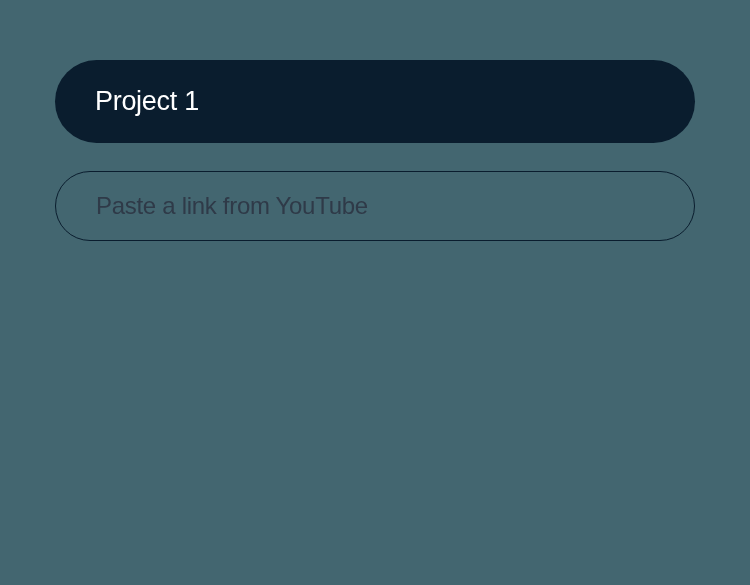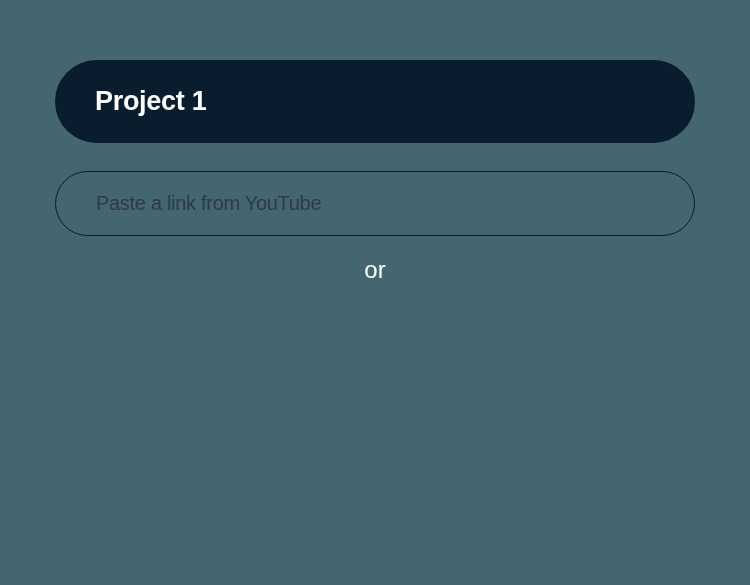--- a/index.html
+++ b/index.html
@@ -22,38 +22,38 @@
     .project-pill {
       background: #0a1d2e;
       border-radius: 999px;
       padding: 26px 40px;
       display: flex;
       align-items: center;
     }
     .project-title {
       color: #ffffff;
       font-size: 27px;
-      font-weight: 700;
+      font-weight: 400;
       letter-spacing: -0.3px;
     }
     .link-input-pill {
       margin-top: 28px;
       border: 1px solid #0a1d2e;
       border-radius: 999px;
       padding: 20px 40px;
       display: flex;
       align-items: center;
       background: transparent;
     }
     .link-input {
       width: 100%;
       border: none;
       background: transparent;
       color: #2f3a48;
-      font-size: 20px;
+      font-size: 24px;
       font-weight: 400;
       outline: none;
       font-family: inherit;
       letter-spacing: -0.3px;
     }
     .link-input::placeholder {
       color: #2f3a48;
       opacity: 1;
     }
     .separator {
@@ -86,16 +86,15 @@
 <div class="container">
 
   <div class="project-pill">
     <span class="project-title">Project 1</span>
   </div>
 
   <div class="link-input-pill">
     <input type="text" class="link-input" placeholder="Paste a link from YouTube" style="">
   </div>
 
-  <div class="separator">or</div>
 
 
 </div>
 
 </body></html>

